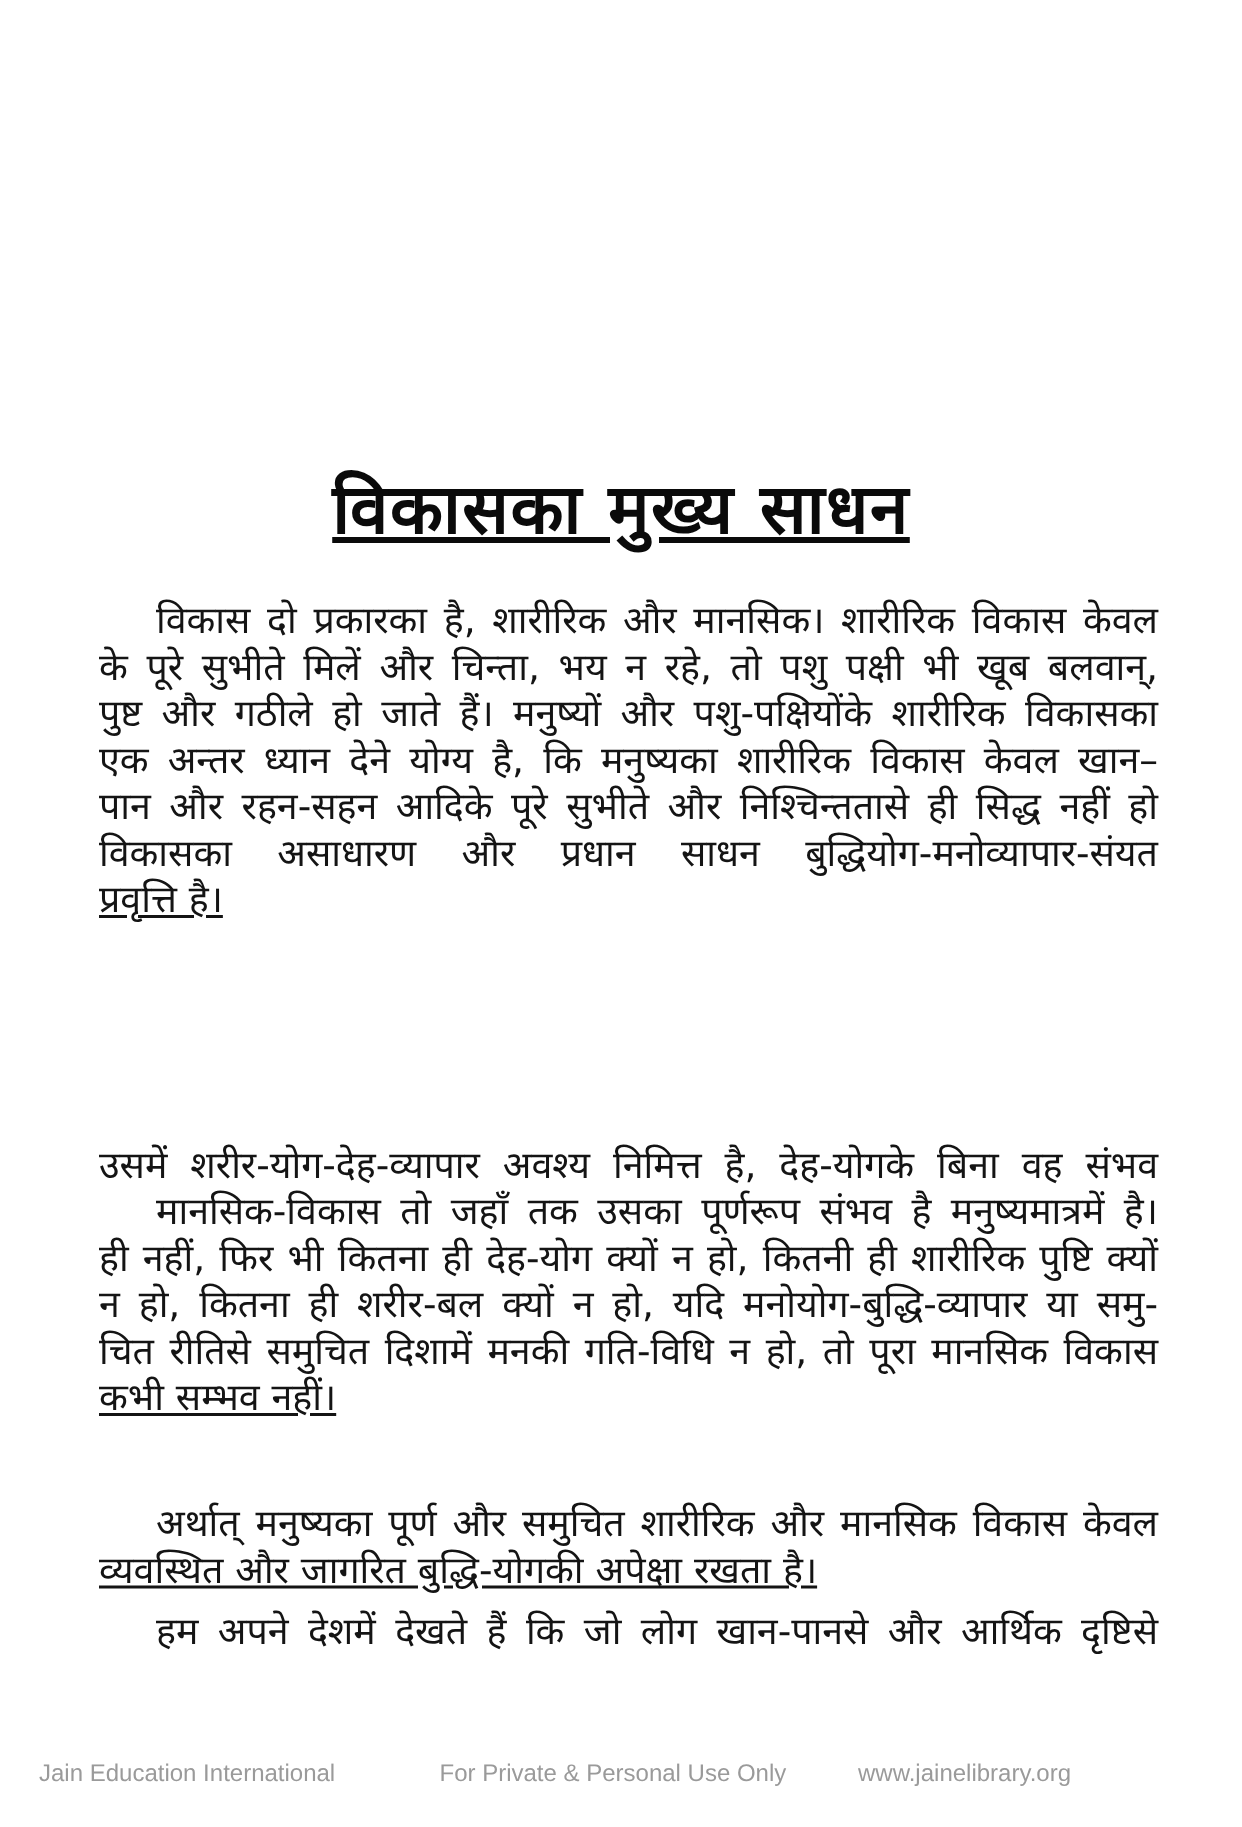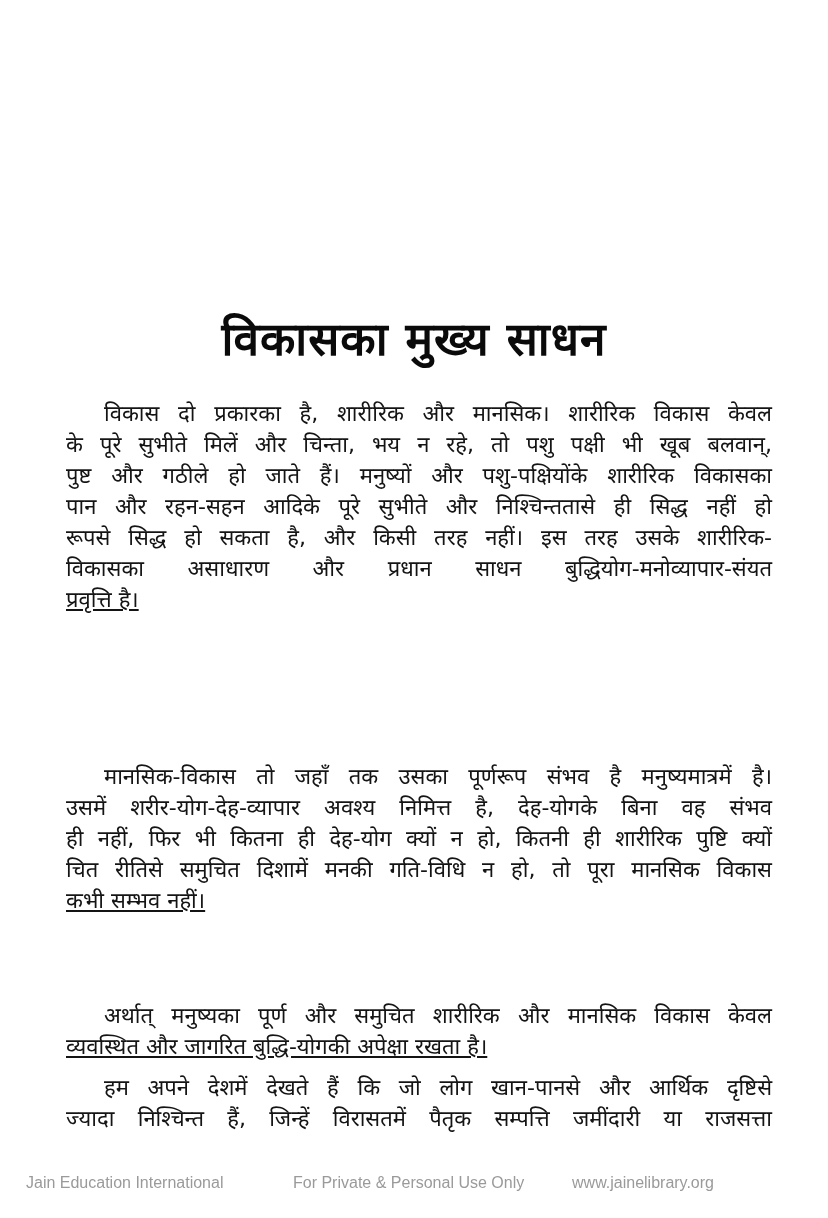--- a/index.html
+++ b/index.html
@@ -1,60 +1,60 @@
 <!DOCTYPE html>
 <html><head>
 <meta charset="utf-8">
 <style>
   html, body { margin: 0; padding: 0; background: #ffffff; }
   body { width: 828px; height: 1218px; position: relative; overflow: hidden; font-family: "DejaVu Sans", sans-serif; color: #111; }
   .page { position: absolute; left: 0; top: 0; width: 828px; height: 1218px; }
-  .title { position: absolute; left: 0; width: 828px; top: 306px; text-align: center; font-size: 46px; font-weight: bold; letter-spacing: 1px; color: #0a0a0a; }
+  .title { position: absolute; left: 0; width: 828px; top: 306px; text-align: center; font-size: 46px; font-weight: bold; letter-spacing: 1px; color: #0a0a0a; text-decoration: underline; }
   .body-text { position: absolute; left: 66px; width: 706px; }
-  .line { display: block; height: 31px; line-height: 31px; font-size: 22px; white-space: nowrap; text-align: justify; text-align-last: justify; color: #141414; }
+  .line { display: block; height: 31px; line-height: 31px; font-size: 25px; white-space: nowrap; text-align: justify; text-align-last: justify; color: #141414; }
   .line.last { text-align-last: left; text-decoration: underline; }
   .line.indent { padding-left: 38px; }
   .footer { position: absolute; top: 1174px; left: 0; width: 740px; height: 24px; font-family: "Liberation Sans", sans-serif; font-size: 16px; color: #9a9a9a; }
   .footer span { position: absolute; top: 0; }
   .f1 { left: 26px; }
   .f2 { left: 293px; text-align: center; }
   .f3 { right: 26px; }
 </style>
 </head>
 <body>
 
 <div class="page">
   <div class="title">विकासका मुख्य साधन</div>
 
   <div class="body-text" style="top:398px">
     <span class="line indent">विकास दो प्रकारका है, शारीरिक और मानसिक। शारीरिक विकास केवल</span>
     <span class="line">के पूरे सुभीते मिलें और चिन्ता, भय न रहे, तो पशु पक्षी भी खूब बलवान्,</span>
     <span class="line">पुष्ट और गठीले हो जाते हैं। मनुष्यों और पशु-पक्षियोंके शारीरिक विकासका</span>
+    <span class="line">एक अन्तर ध्यान देने योग्य है, कि मनुष्यका शारीरिक विकास केवल खान–</span>
     <span class="line">पान और रहन-सहन आदिके पूरे सुभीते और निश्चिन्ततासे ही सिद्ध नहीं हो</span>
-    <span class="line">रूपसे सिद्ध हो सकता है, और किसी तरह नहीं। इस तरह उसके शारीरिक-</span>
     <span class="line">विकासका असाधारण और प्रधान साधन बुद्धियोग-मनोव्यापार-संयत</span>
     <span class="line last">प्रवृत्ति है।</span>
   </div>
 
   <div class="body-text" style="top:761px">
+    <span class="line">उसमें शरीर-योग-देह-व्यापार अवश्य निमित्त है, देह-योगके बिना वह संभव</span>
     <span class="line indent">मानसिक-विकास तो जहाँ तक उसका पूर्णरूप संभव है मनुष्यमात्रमें है।</span>
-    <span class="line">उसमें शरीर-योग-देह-व्यापार अवश्य निमित्त है, देह-योगके बिना वह संभव</span>
     <span class="line">ही नहीं, फिर भी कितना ही देह-योग क्यों न हो, कितनी ही शारीरिक पुष्टि क्यों</span>
+    <span class="line">न हो, कितना ही शरीर-बल क्यों न हो, यदि मनोयोग-बुद्धि-व्यापार या समु-</span>
     <span class="line">चित रीतिसे समुचित दिशामें मनकी गति-विधि न हो, तो पूरा मानसिक विकास</span>
     <span class="line last">कभी सम्भव नहीं।</span>
   </div>
 
   <div class="body-text" style="top:1000px">
     <span class="line indent">अर्थात् मनुष्यका पूर्ण और समुचित शारीरिक और मानसिक विकास केवल</span>
     <span class="line last">व्यवस्थित और जागरित बुद्धि-योगकी अपेक्षा रखता है।</span>
   </div>
 
   <div class="body-text" style="top:1072px">
     <span class="line indent">हम अपने देशमें देखते हैं कि जो लोग खान-पानसे और आर्थिक दृष्टिसे</span>
-    <span class="line">ज्यादा निश्चिन्त हैं, जिन्हें विरासतमें पैतृक सम्पत्ति जमींदारी या राजसत्ता</span>
   </div>
 
   <div class="footer">
     <span class="f1">Jain Education International</span>
     <span class="f2">For Private &amp; Personal Use Only</span>
     <span class="f3">www.jainelibrary.org</span>
   </div>
 </div>
 
 </body></html>

